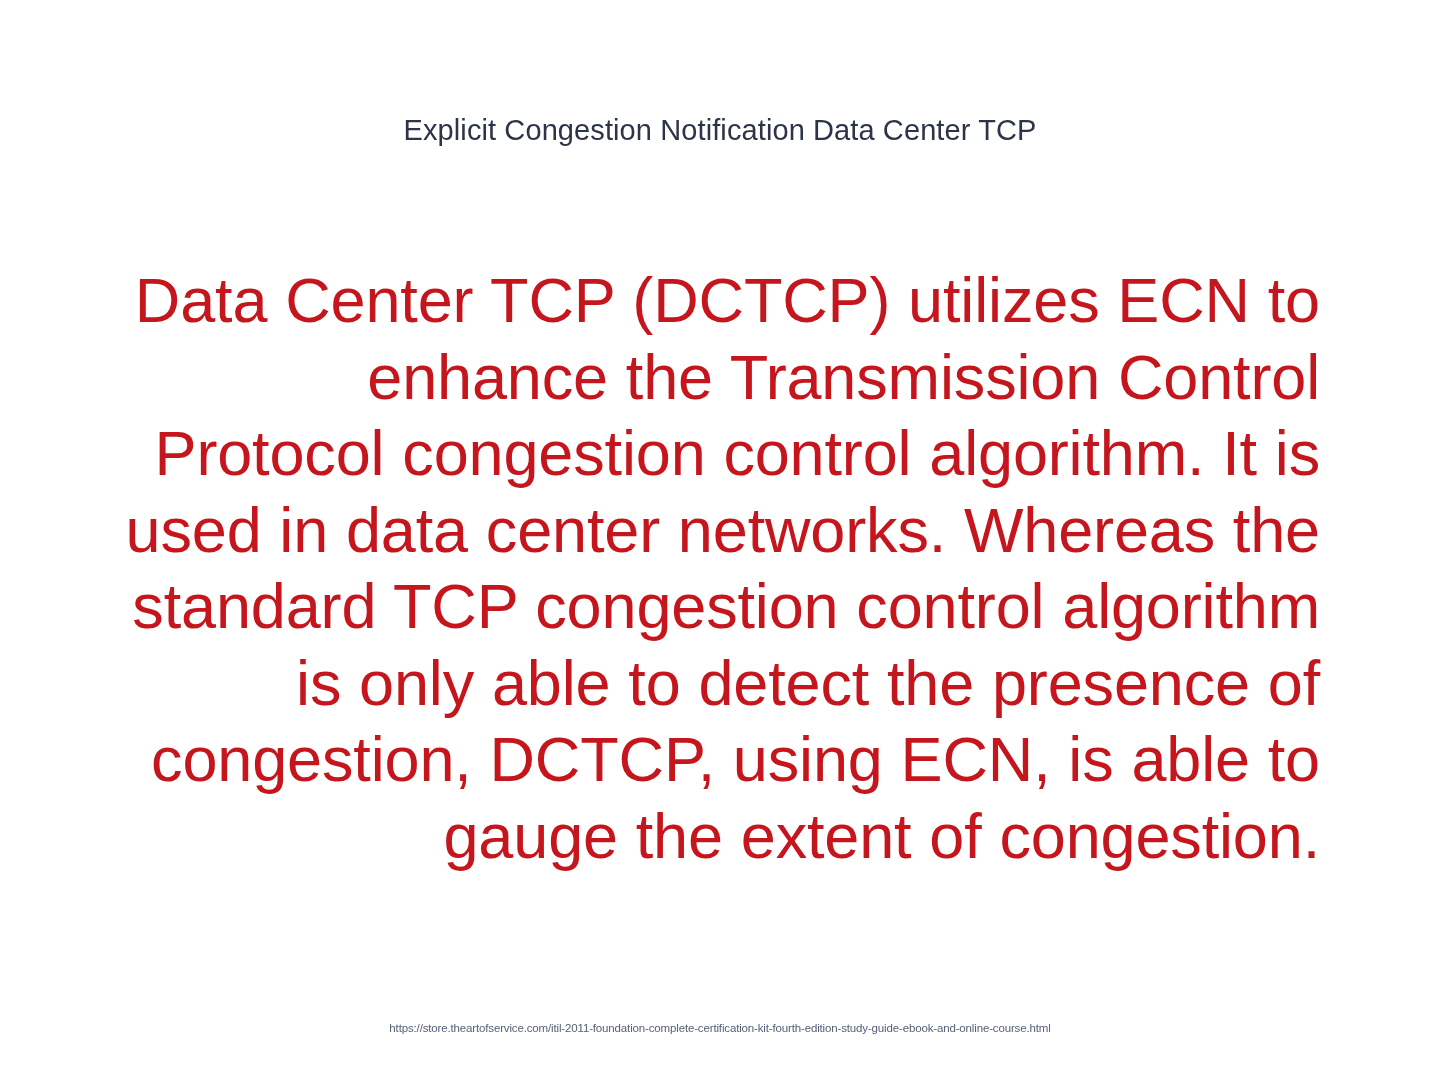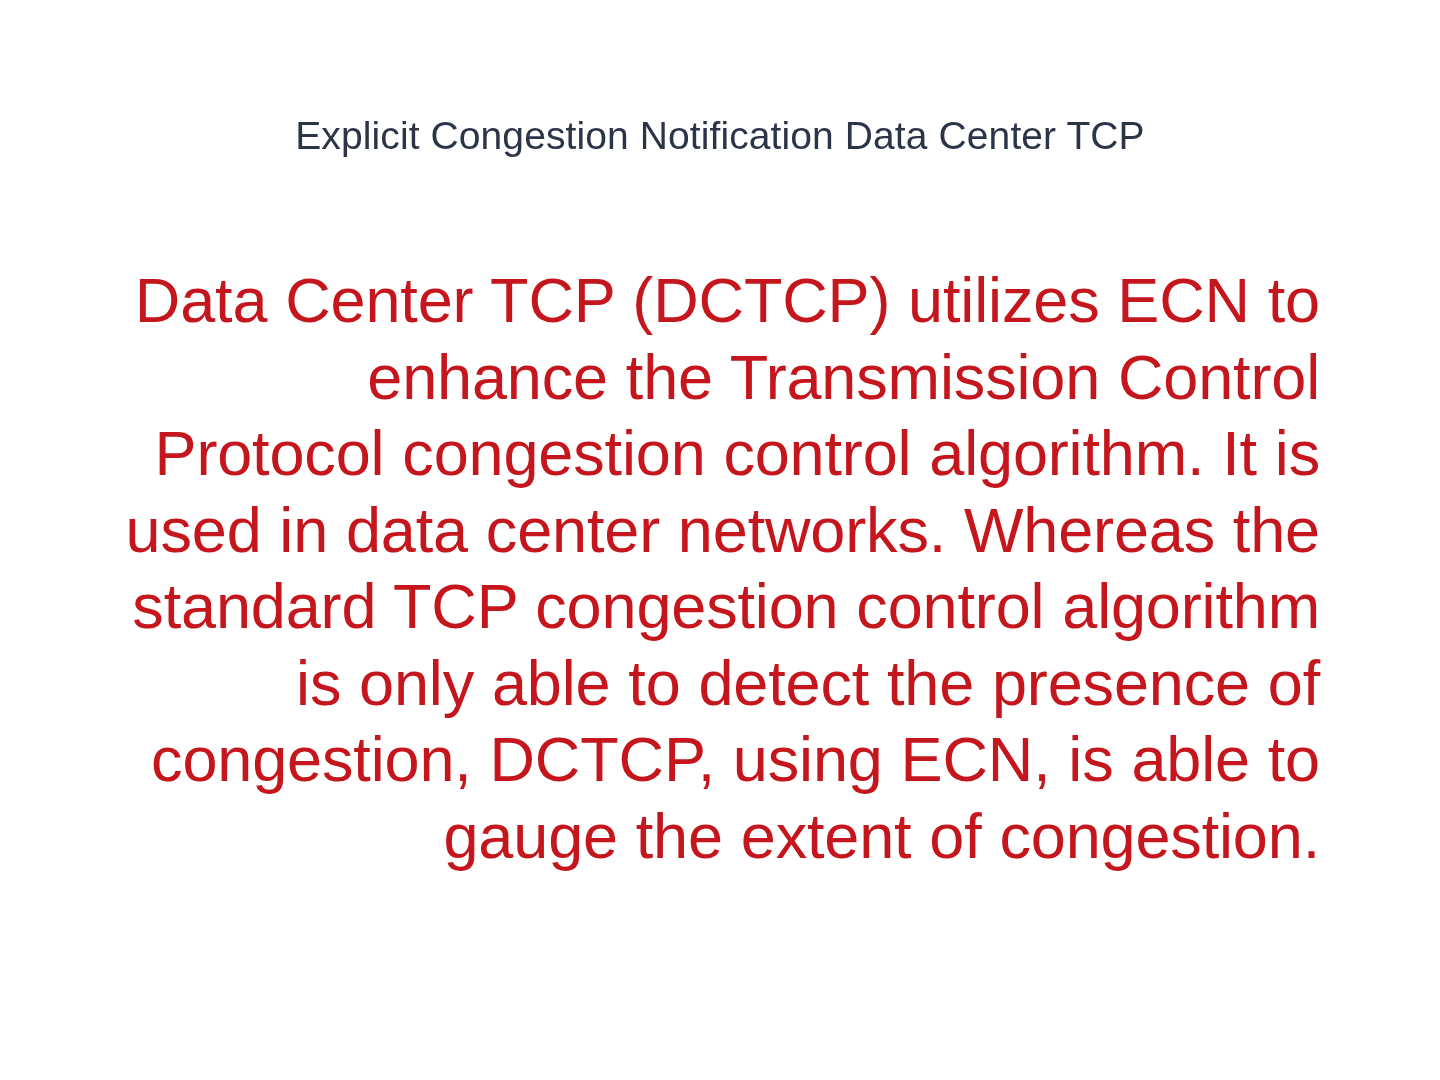--- a/index.html
+++ b/index.html
@@ -28,21 +28,21 @@
     position: absolute;
     left: 0;
     top: 112px;
     width: 1440px;
     text-align: center;
   }
   .slide-title {
     display: inline-block;
     margin: 0;
     font-family: "Liberation Sans", sans-serif;
-    font-size: 39px;
+    font-size: 29px;
     font-weight: 400;
     line-height: 1.25;
     color: #2c3548;
     letter-spacing: 0.1px;
     white-space: nowrap;
   }
 
   
   .body-zone {
     position: absolute;
@@ -90,14 +90,17 @@
 <div class="slide">
 
   <div class="slide-title-zone">
     <h1 class="slide-title">Explicit Congestion Notification Data Center TCP</h1>
   </div>
 
   <div class="body-zone">
     <p class="body-text">Data Center TCP (DCTCP) utilizes ECN to enhance the Transmission Control Protocol congestion control algorithm. It is used in data center networks. Whereas the standard TCP congestion control algorithm is only able to detect the presence of congestion, DCTCP, using ECN, is able to gauge the extent of congestion.</p>
   </div>
 
+  <div class="footer-zone">
+    <span class="footer-url">https://store.theartofservice.com/itil-2011-foundation-complete-certification-kit-fourth-edition-study-guide-ebook-and-online-course.html</span>
+  </div>
 
 </div>
 
 </body></html>

